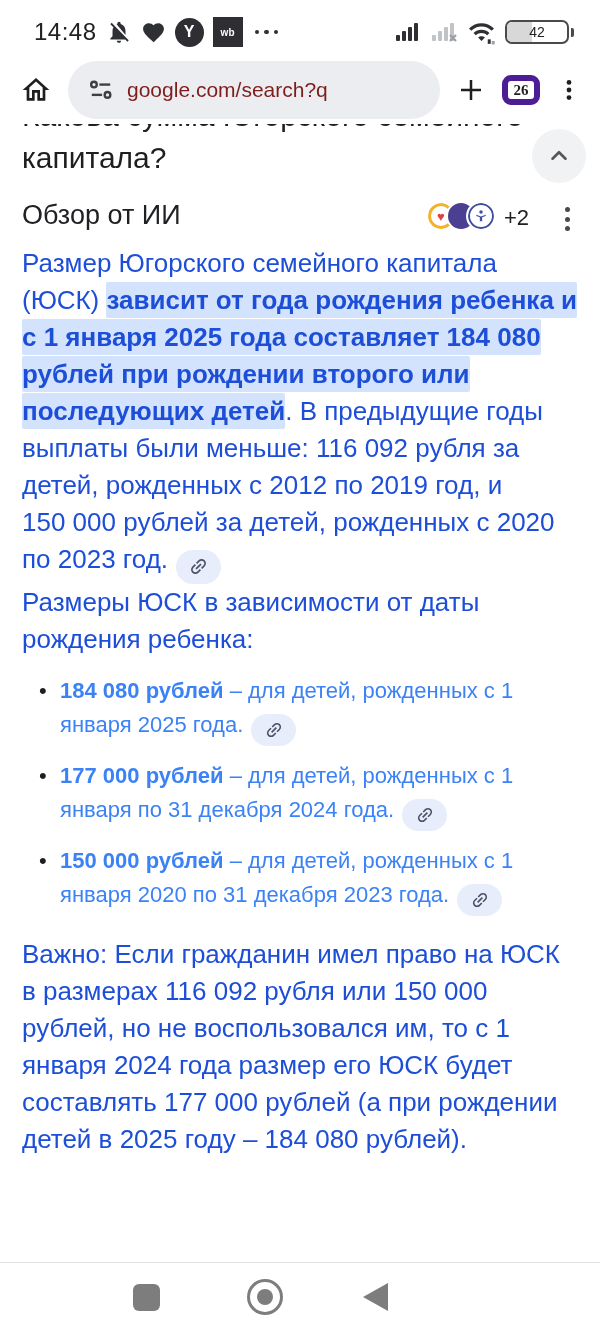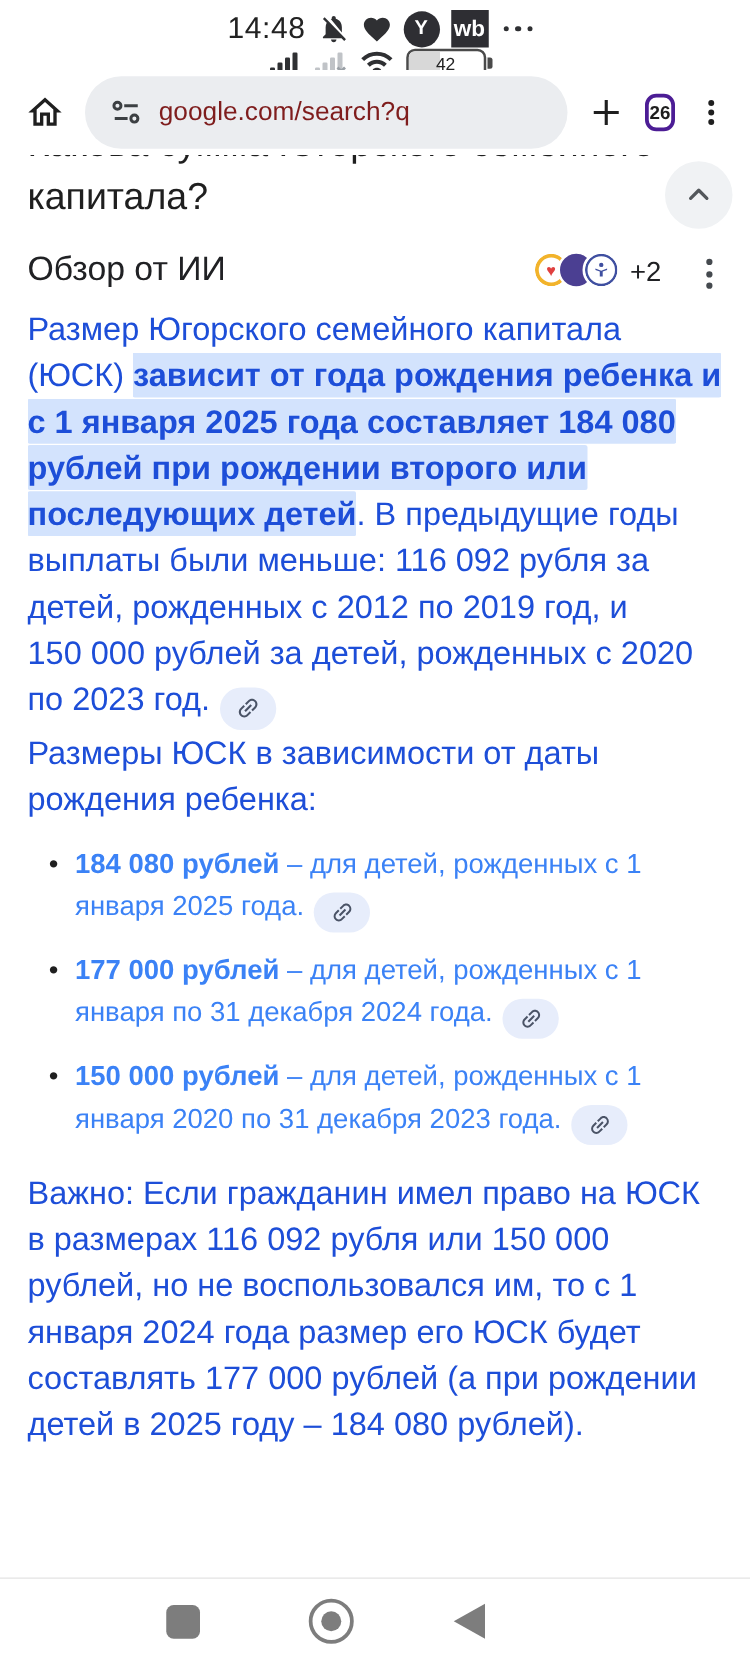--- a/index.html
+++ b/index.html
@@ -2,38 +2,38 @@
 <html><head>
 <meta charset="utf-8">
 <style>
   * { box-sizing: border-box; margin: 0; padding: 0; }
   html,body { width:600px; height:1332px; }
   body {
     position: relative; overflow: hidden; background:#ffffff;
     font-family:"Liberation Sans","DejaVu Sans",sans-serif; color:#1f1f1f;
   }
   
-  .status-bar{position:absolute;top:0;left:0;right:0;height:56px;display:flex;align-items:center;justify-content:space-between;padding:8px 26px 0 34px;flex-direction:column;}
+  .status-bar{position:absolute;top:0;left:0;right:0;height:56px;display:flex;align-items:center;justify-content:space-between;padding:8px 26px 0 34px;}
   .sb-left{display:flex;align-items:center;gap:9px;}
   .sb-time{font-size:24px;font-weight:500;color:#222;letter-spacing:.5px;}
   .badge-circle{width:29px;height:29px;border-radius:50%;background:#2e2e33;color:#fff;display:flex;align-items:center;justify-content:center;font-size:16px;font-weight:700;}
-  .badge-square{width:30px;height:30px;border-radius:0;background:#2e2e33;color:#fff;display:flex;align-items:center;justify-content:center;font-size:18px;font-weight:700;}
+  .badge-square{width:30px;height:30px;border-radius:0;background:#2e2e33;color:#fff;display:flex;align-items:center;justify-content:center;font-size:10px;font-weight:700;}
   .sb-dots{display:flex;gap:5px;margin-left:3px;}
   .sb-dots i{width:4.5px;height:4.5px;border-radius:50%;background:#2f3033;}
   .sb-right{display:flex;align-items:center;gap:9px;}
   .battery{position:relative;display:flex;align-items:center;}
   .battery-body{position:relative;width:64px;height:24px;border:2.5px solid #4a4a4a;border-radius:7px;overflow:hidden;display:flex;align-items:center;justify-content:center;background:#fff;}
   .battery-fill{position:absolute;left:0;top:0;bottom:0;width:42%;background:#d8d8d8;}
   .battery-txt{position:relative;font-size:14px;color:#222;font-weight:500;}
   .battery-tip{width:3.5px;height:9px;background:#4a4a4a;border-radius:0 2px 2px 0;margin-left:1.5px;}
   
   .toolbar{position:absolute;top:56px;left:0;right:0;height:68px;display:flex;align-items:center;padding:0 18px 0 20px;gap:16px;background:#fff;}
   .omnibox{flex:1;height:58px;background:#ebedf0;border-radius:29px;display:flex;align-items:center;padding:0 18px 0 20px;gap:13px;min-width:0;}
   .omnibox-url{font-size:21px;color:#7f1d1d;white-space:nowrap;overflow:hidden;}
-  .tabbox{width:24px;height:30px;border:3px solid #4c1d95;border-radius:9px;display:flex;align-items:center;justify-content:center;flex:none;}
+  .tabbox{width:38px;height:30px;border:6px solid #4c1d95;border-radius:9px;display:flex;align-items:center;justify-content:center;flex:none;font-family:Liberation Serif, serif;}
   .tabbox span{font-size:15px;font-weight:700;color:#1f1f1f;}
   .icon-btn{flex:none;display:flex;align-items:center;justify-content:center;}
   
   .content{position:absolute;top:124px;bottom:70px;left:0;right:0;padding:0 22px;overflow:hidden;}
   .q-clip{height:15px;overflow:hidden;}
   .q-clip span{display:block;font-size:30px;line-height:38px;font-weight:500;margin-top:-27px;color:#1f1f1f;}
   .q-title{font-size:30px;line-height:38px;font-weight:400;color:#1f1f1f;}
   .collapse-fab{position:absolute;top:5px;right:14px;width:54px;height:54px;border-radius:50%;background:#f0f2f4;display:flex;align-items:center;justify-content:center;}
   .overview-row{margin-top:14px;height:40px;display:flex;align-items:flex-end;}
   .overview-title{font-size:27px;color:#202124;flex:1;}

